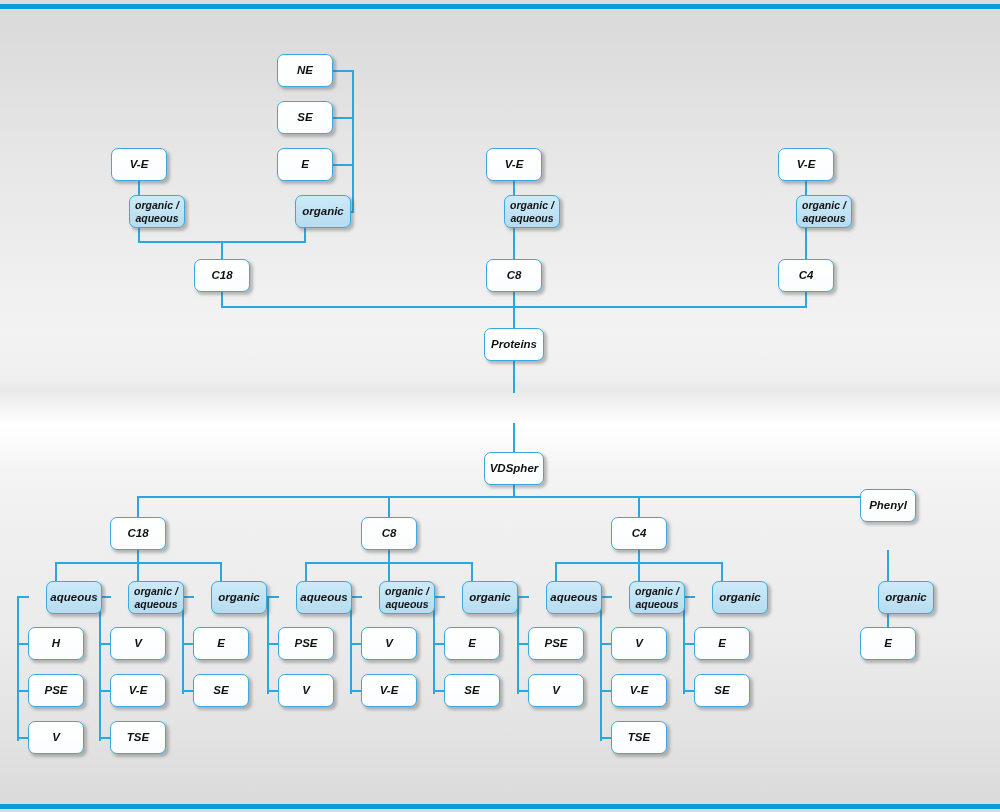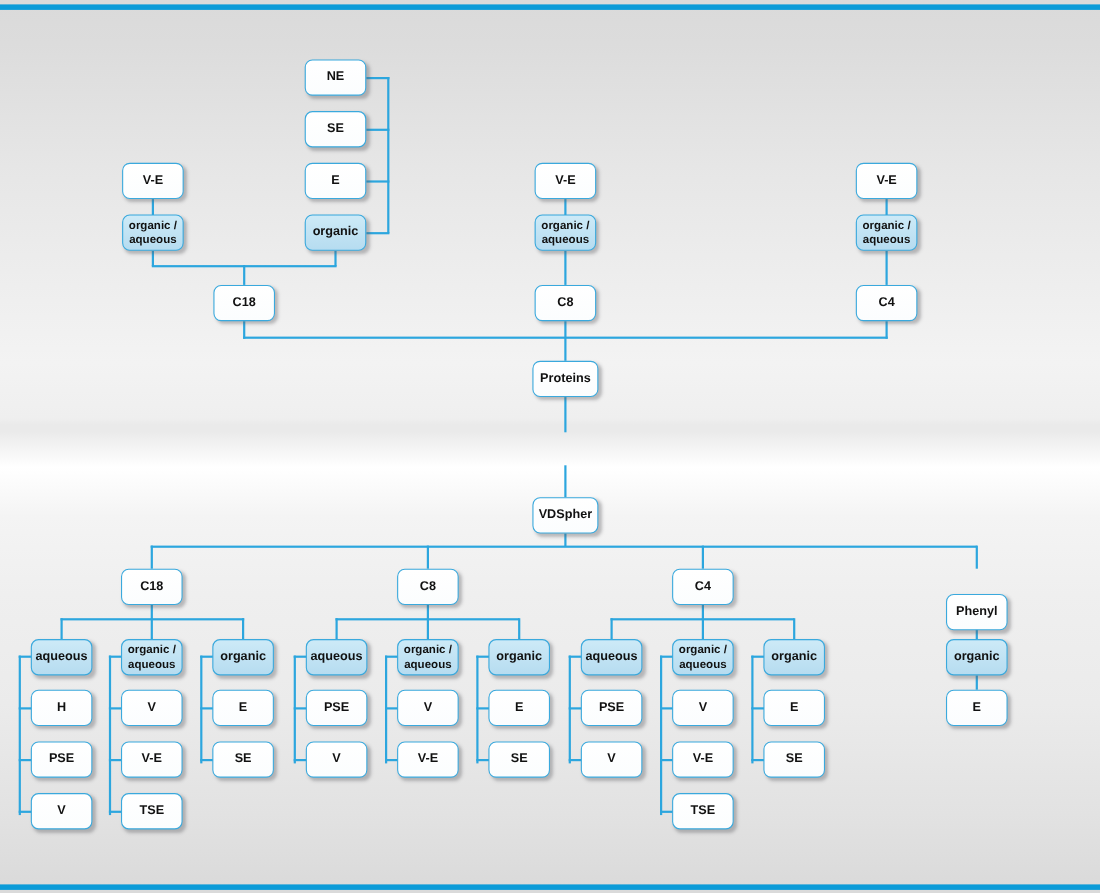--- a/index.html
+++ b/index.html
@@ -12,20 +12,21 @@
   #stage {
     position: relative;
     width: 1000px; height: 812px;
     background:
       linear-gradient(to bottom,
         #dadada 0px, #dcdcdc 40px, #e6e6e6 150px,
         #eeeeee 260px, #f3f3f3 330px, #efefef 380px,
         #eaeaea 386px, #eaeaea 392px,
         #ffffff 425px, #f4f4f4 470px, #efefef 540px,
         #ebebeb 640px, #e2e2e2 740px, #dadada 806px);
+    font-style: italic;
   }
 
   
   .edge-bar {
     position: absolute; left: 0; width: 1000px; height: 5px;
     background: #0b9bd8;
   }
   .edge-bar.top { top: 4px; }
   .edge-bar.bottom { top: 804px; }
 
@@ -63,20 +64,21 @@
     justify-content: center;
     text-align: center;
     line-height: 1.15;
     box-shadow: 2.5px 2.5px 3px rgba(90,90,95,0.38);
     white-space: pre-line;
     z-index: 3;
   }
   .node.hl {
     background: #bfe2f3;
     background-image: linear-gradient(to bottom, #cdeaf7, #b6dcf0);
+    margin-left: 18px;
   }
   .node.white {
     background-image: linear-gradient(to bottom, #ffffff, #fbfdfe);
   }
   .node.two { font-size: 10.5px; }
 </style>
 </head>
 <body>
 
 <div id="stage">
@@ -134,21 +136,21 @@
   <div class="ln h" style="left:137px; top:496px; width:751px;"></div>
 
   <div class="ln v" style="left:137px; top:496px; height:21px;"></div>
   <div class="ln v" style="left:388px; top:496px; height:21px;"></div>
   <div class="ln v" style="left:638px; top:496px; height:21px;"></div>
   <div class="ln v" style="left:887px; top:496px; height:21px;"></div>
 
   <div class="node white" style="left:110px; top:517px; width:56px; height:33px;">C18</div>
   <div class="node white" style="left:361px; top:517px; width:56px; height:33px;">C8</div>
   <div class="node white" style="left:611px; top:517px; width:56px; height:33px;">C4</div>
-  <div class="node white" style="left:860px; top:540px; width:56px; height:33px;">Phenyl</div>
+  <div class="node white" style="left:860px; top:489px; width:56px; height:33px;">Phenyl</div>
 
   <div class="ln v" style="left:137px; top:550px; height:13px;"></div>
   <div class="ln h" style="left:55px; top:562px; width:167px;"></div>
   <div class="ln v" style="left:55px; top:562px; height:19px;"></div>
   <div class="ln v" style="left:137px; top:562px; height:19px;"></div>
   <div class="ln v" style="left:220px; top:562px; height:19px;"></div>
 
   <div class="node hl" style="left:28px; top:581px; width:56px; height:33px;">aqueous</div>
   <div class="node hl two" style="left:110px; top:581px; width:56px; height:33px;">organic /
 aqueous</div>

